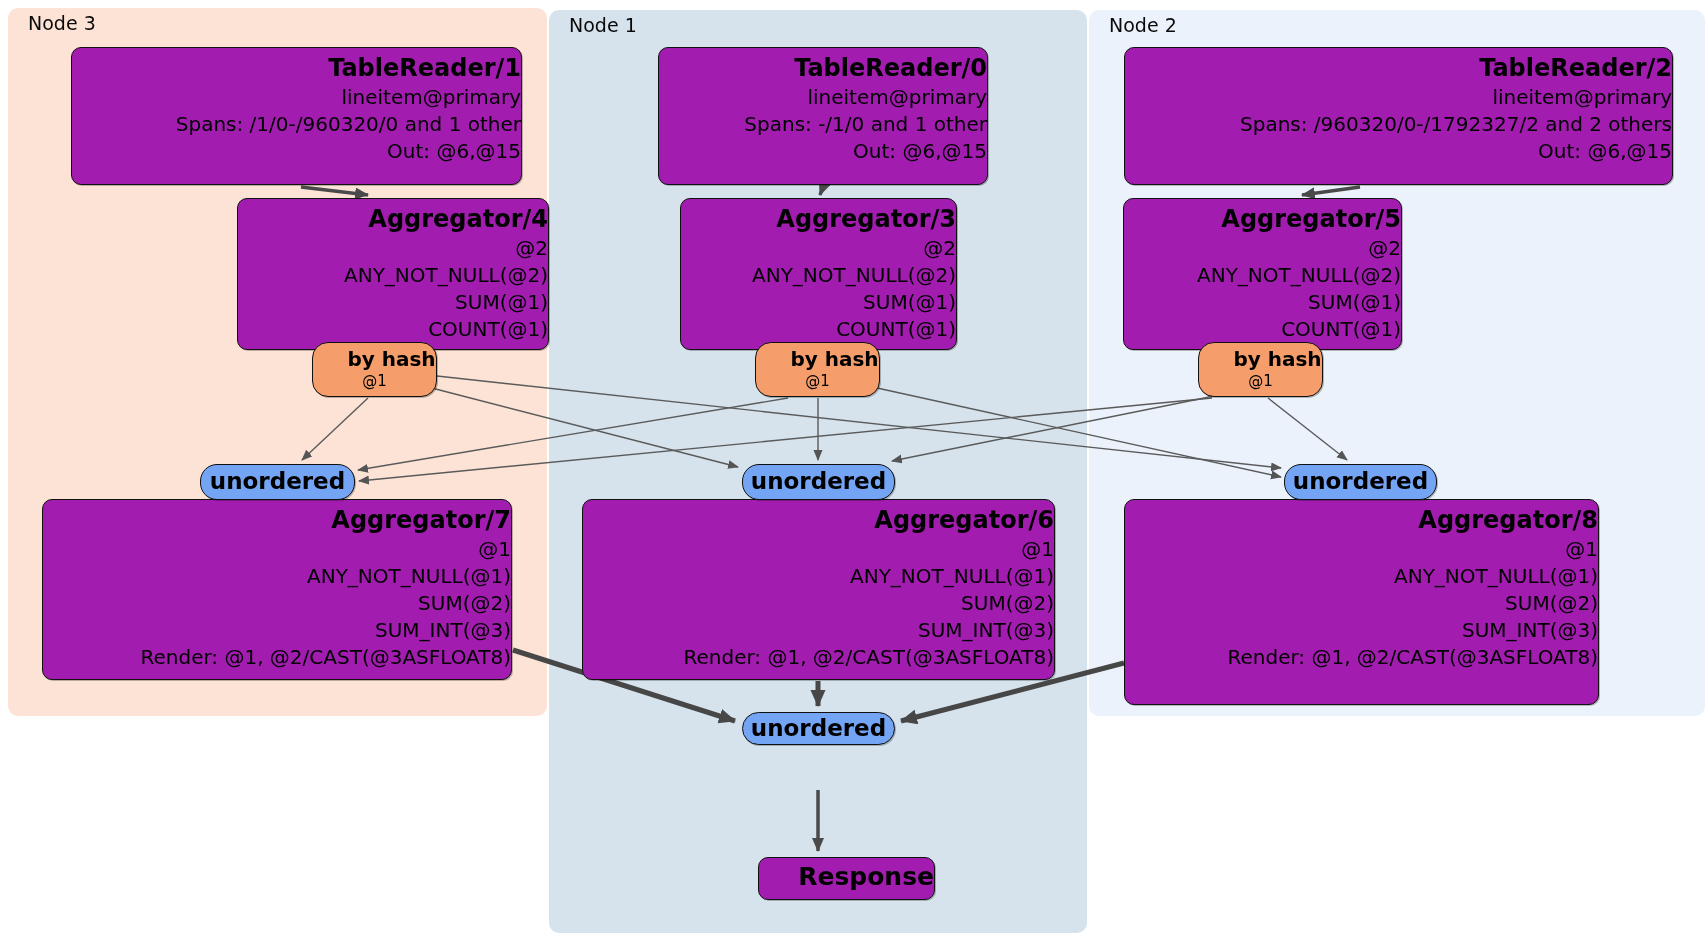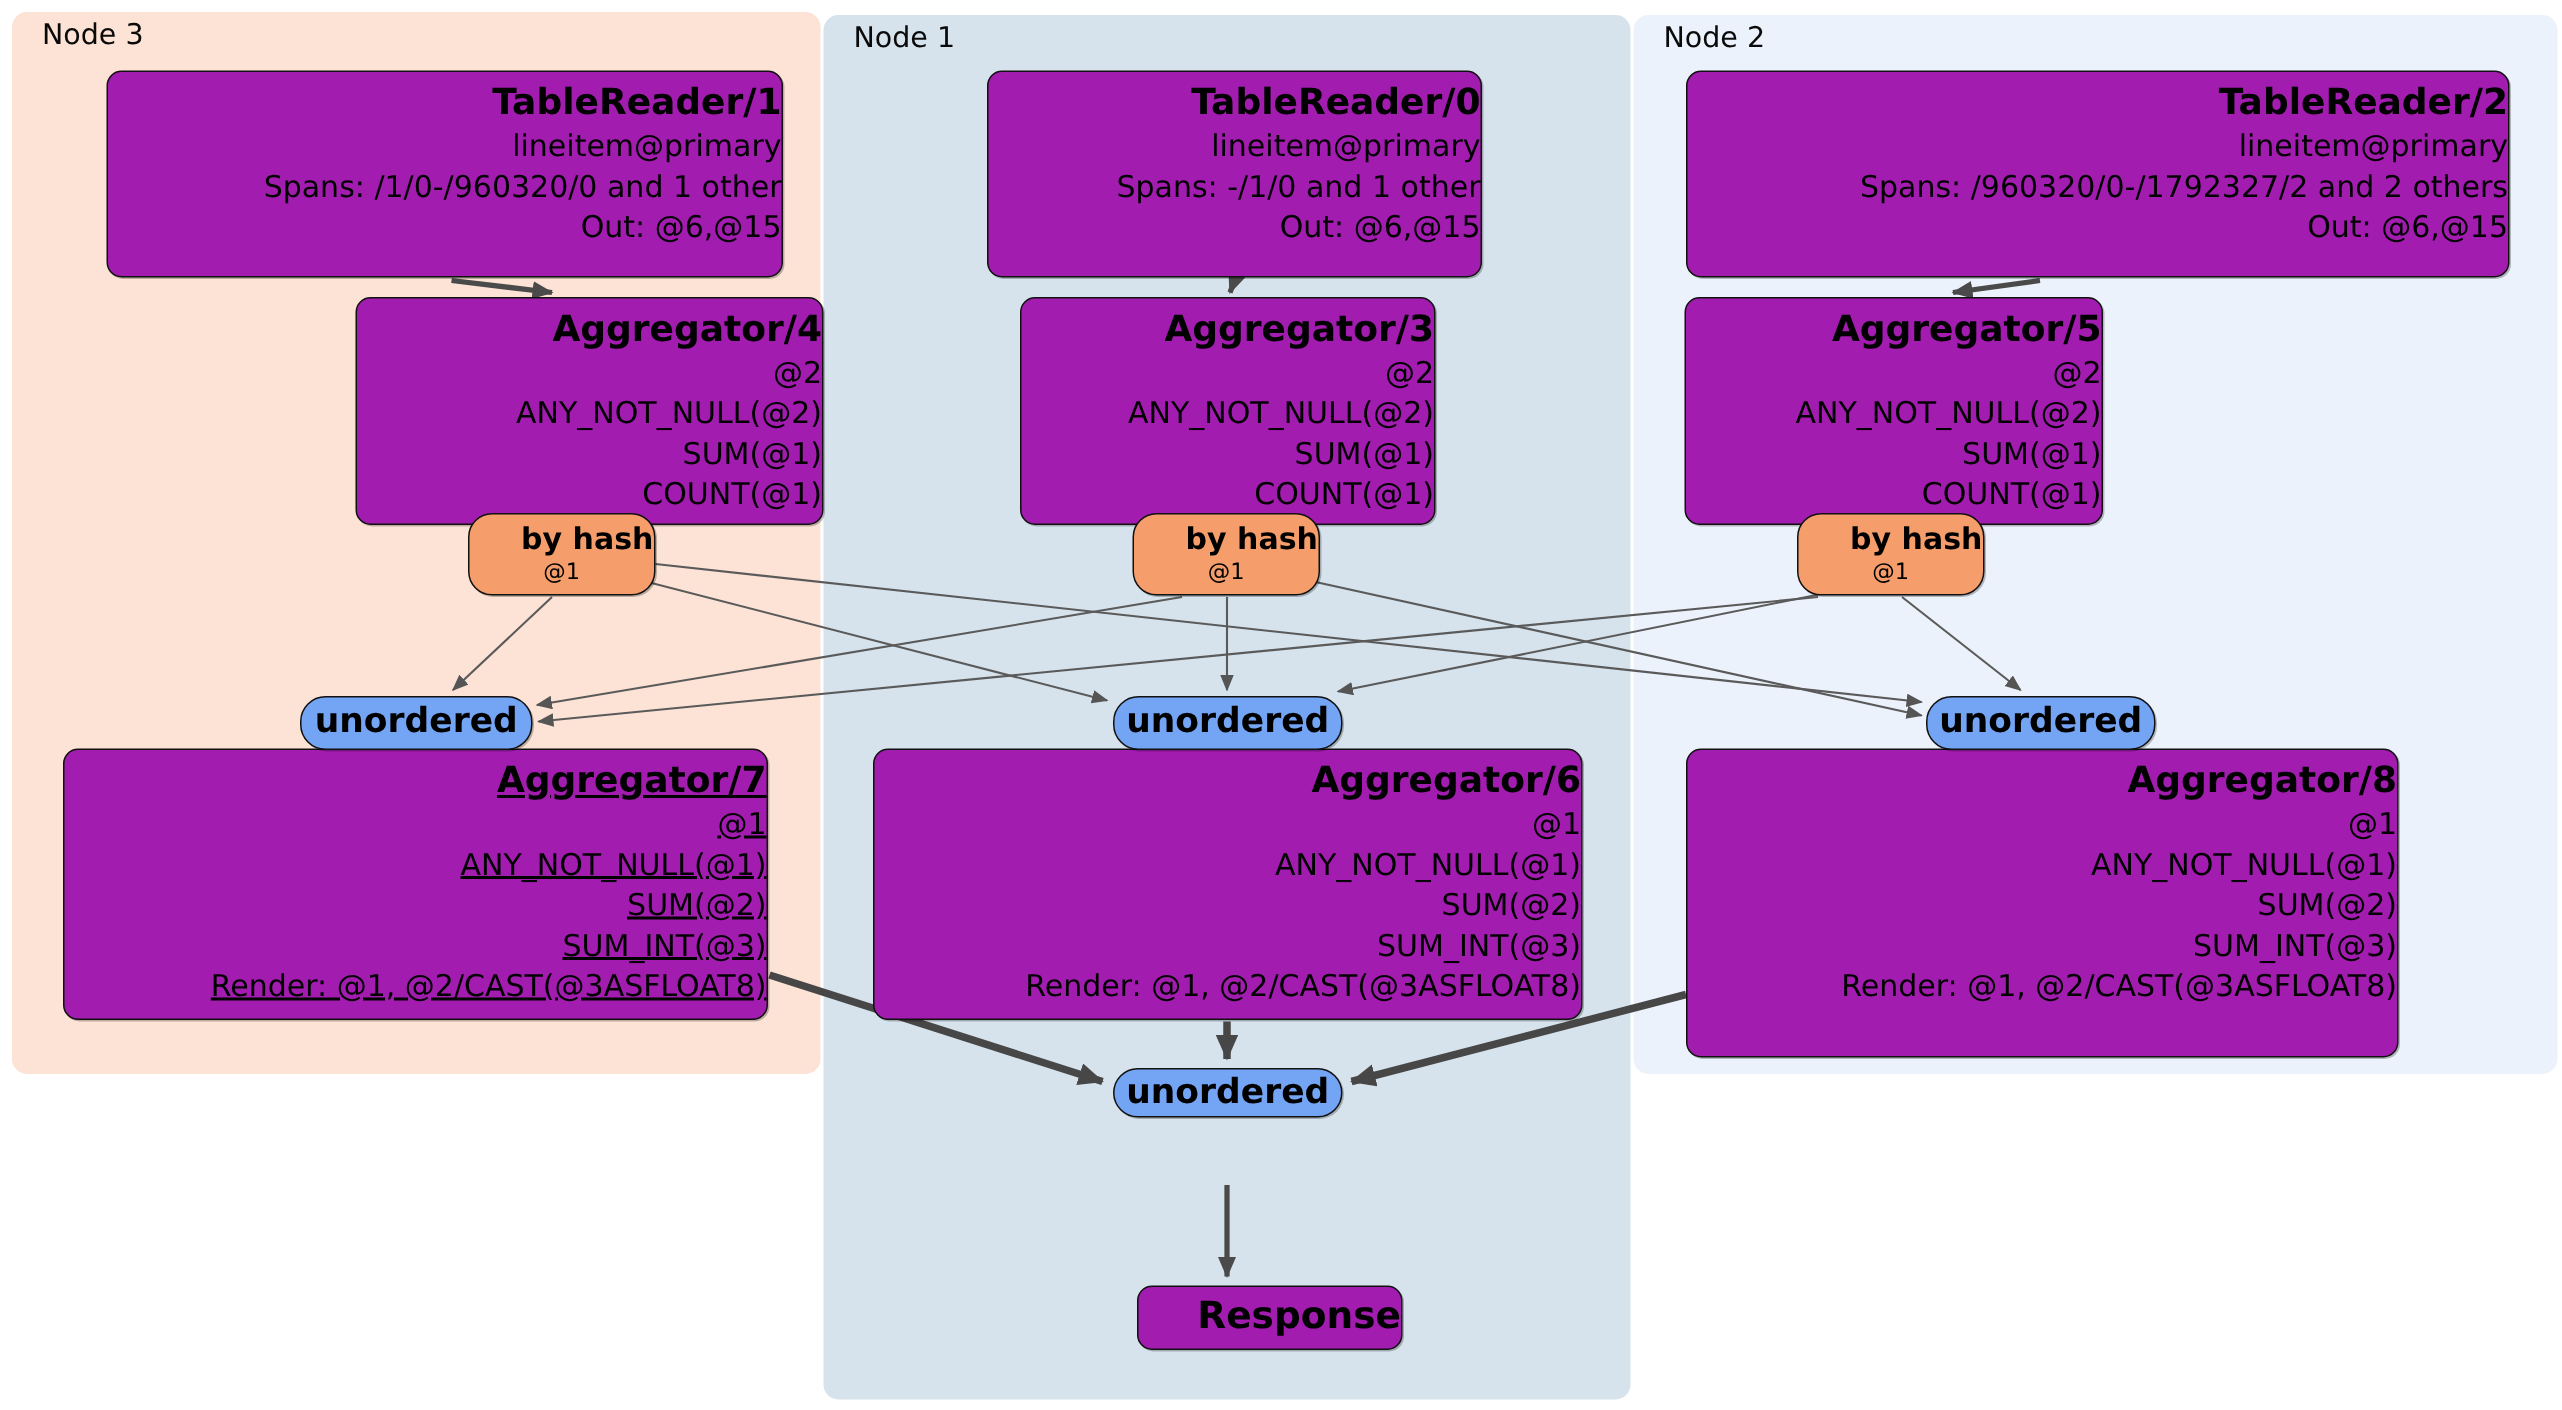--- a/index.html
+++ b/index.html
@@ -135,21 +135,21 @@
   </div>
   <div class="router" style="left:1198px;top:342px;width:125px;height:55px;">
     <div class="rlabel">by hash</div>
     <div class="rdetail">@1</div>
   </div>
 
   <div class="sync" style="left:200px;top:464px;width:155px;height:36px;line-height:33px;">unordered</div>
   <div class="sync" style="left:742px;top:464px;width:153px;height:36px;line-height:33px;">unordered</div>
   <div class="sync" style="left:1284px;top:464px;width:153px;height:36px;line-height:33px;">unordered</div>
 
-  <div class="pbox" style="left:42px;top:499px;width:470px;height:181px;text-decoration:underline;">
+  <div class="pbox" style="left:42px;top:499px;width:470px;height:181px;">
     <div class="title">Aggregator/7</div>
     <div class="line">@1</div>
     <div class="line">ANY_NOT_NULL(@1)</div>
     <div class="line">SUM(@2)</div>
     <div class="line">SUM_INT(@3)</div>
     <div class="line">Render: @1, @2/CAST(@3ASFLOAT8)</div>
   </div>
   <div class="pbox" style="left:582px;top:499px;width:473px;height:181px;">
     <div class="title">Aggregator/6</div>
     <div class="line">@1</div>

